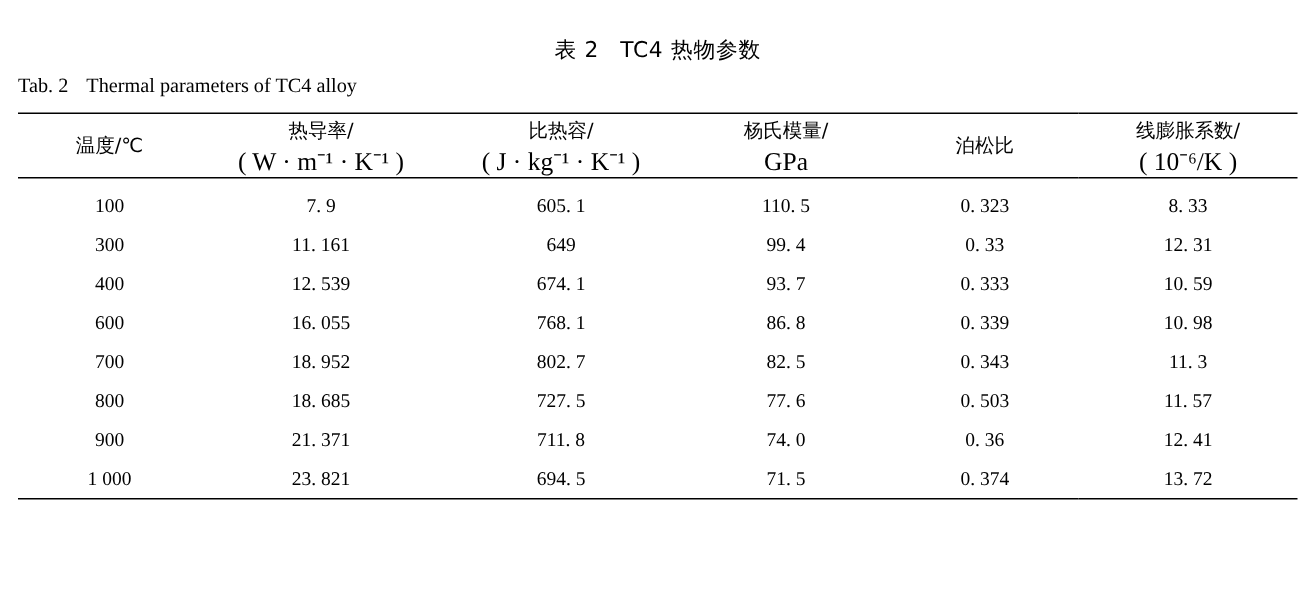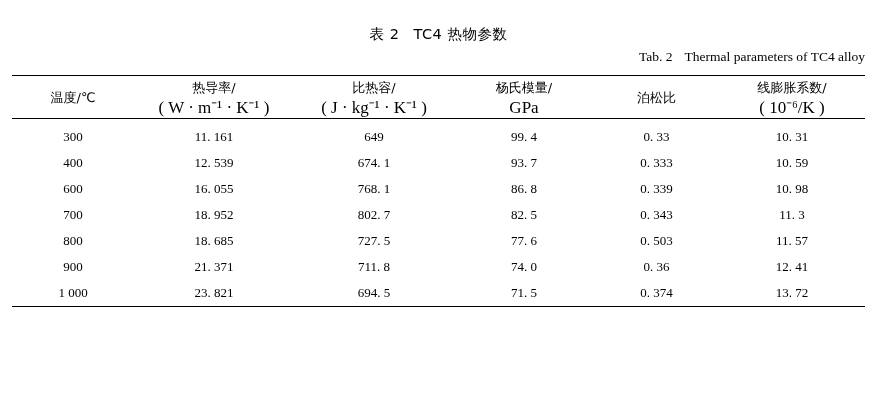--- a/index.html
+++ b/index.html
@@ -27,21 +27,21 @@
     font-size: 14.5px;
     letter-spacing: 0.5px;
     padding-top: 23px;
     line-height: 22px;
   }
   .caption-cn .gap {
     display: inline-block;
     width: 14px;
   }
   .caption-en {
-    text-align: right;
+    text-align: left;
     font-family: "Liberation Serif", serif;
     font-size: 13.5px;
     line-height: 22px;
     padding-top: 1px;
   }
   .caption-en .gap {
     display: inline-block;
     width: 12px;
   }
   table.data {
@@ -156,26 +156,34 @@
       </tr>
       <tr>
         <td colspan="6" class="rule-mid"></td>
       </tr>
     </thead>
     <tbody>
         <tr class="spacer-row">
           <td colspan="6"></td>
         </tr>
         <tr>
+          <td class="cell">100</td>
+          <td class="cell">7. 9</td>
+          <td class="cell">605. 1</td>
+          <td class="cell">110. 5</td>
+          <td class="cell">0. 323</td>
+          <td class="cell">8. 33</td>
+        </tr>
+        <tr>
           <td class="cell">300</td>
           <td class="cell">11. 161</td>
           <td class="cell">649</td>
           <td class="cell">99. 4</td>
           <td class="cell">0. 33</td>
-          <td class="cell">10. 31</td>
+          <td class="cell">12. 31</td>
         </tr>
         <tr>
           <td class="cell">400</td>
           <td class="cell">12. 539</td>
           <td class="cell">674. 1</td>
           <td class="cell">93. 7</td>
           <td class="cell">0. 333</td>
           <td class="cell">10. 59</td>
         </tr>
         <tr>

